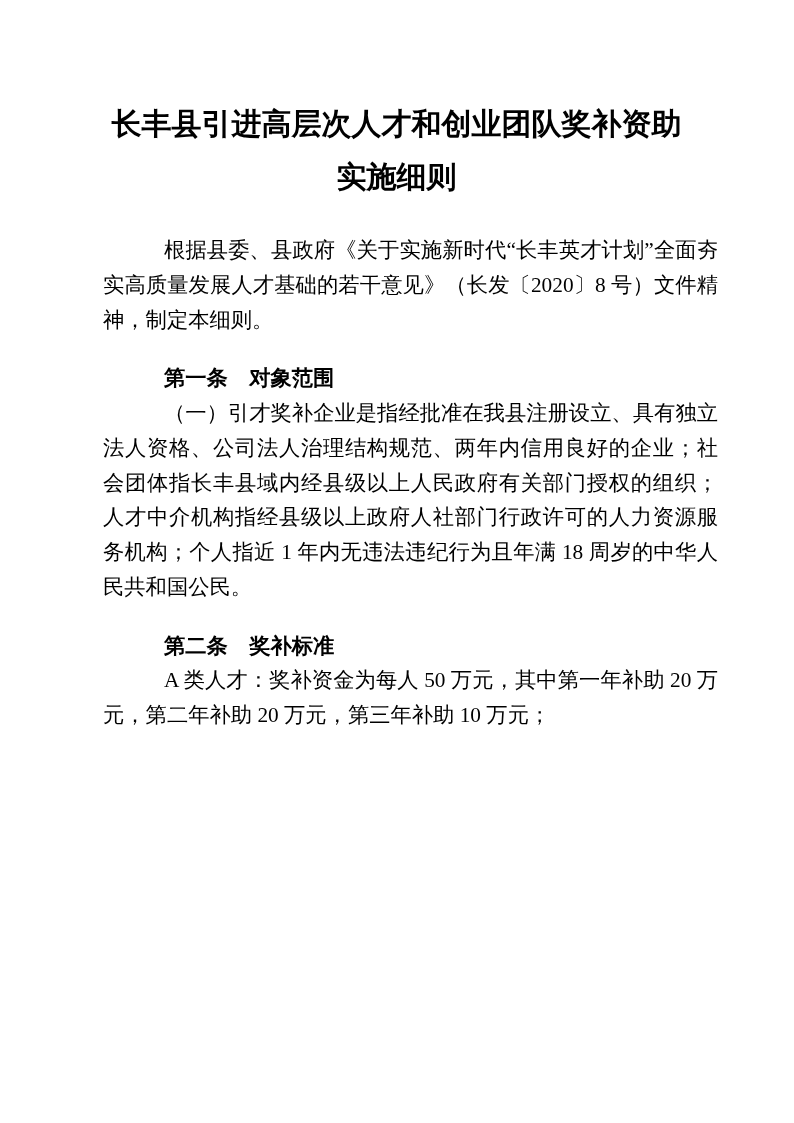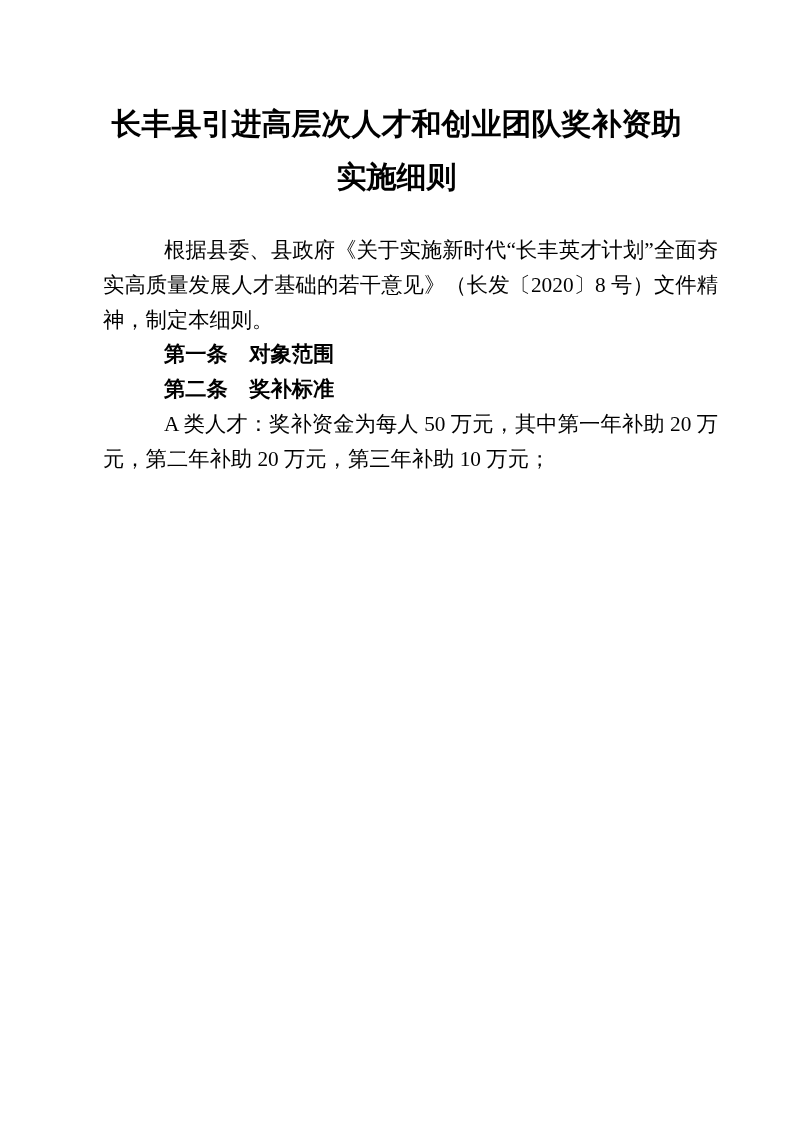--- a/index.html
+++ b/index.html
@@ -39,20 +39,21 @@
     overflow-wrap: break-word;
   }
   .doc-body p {
     margin: 0;
     padding: 0;
     text-indent: 61px;
   }
   .doc-body p.heading {
     font-family: Liberation Sans, sans-serif;
     font-weight: bold;
+    margin-top: 24px;
   }
   .page-number {
     position: absolute;
     left: 106px;
     top: 1040px;
     font-size: 16.5px;
     line-height: 20px;
     font-family: "Liberation Serif", "DejaVu Serif", serif;
   }
 </style>
@@ -62,19 +63,20 @@
 <div class="page">
 
   <div class="doc-title">
     <div>长丰县引进高层次人才和创业团队奖补资助</div>
     <div>实施细则</div>
   </div>
 
   <div class="doc-body">
     <p class="para">根据县委、县政府《关于实施新时代“长丰英才计划”全面夯实高质量发展人才基础的若干意见》（长发〔2020〕8 号）文件精神，制定本细则。</p>
     <p class="heading">第一条　对象范围</p>
+    <p class="para">（一）引才奖补企业是指经批准在我县注册设立、具有独立法人资格、公司法人治理结构规范、两年内信用良好的企业；社会团体指长丰县域内经县级以上人民政府有关部门授权的组织；人才中介机构指经县级以上政府人社部门行政许可的人力资源服务机构；个人指近 1 年内无违法违纪行为且年满 18 周岁的中华人民共和国公民。</p>
     <p class="heading">第二条　奖补标准</p>
     <p class="para">A 类人才：奖补资金为每人 50 万元，其中第一年补助 20 万元，第二年补助 20 万元，第三年补助 10 万元；</p>
   </div>
 
   <div class="page-number">- 2 -</div>
 
 </div>
 
 </body></html>

